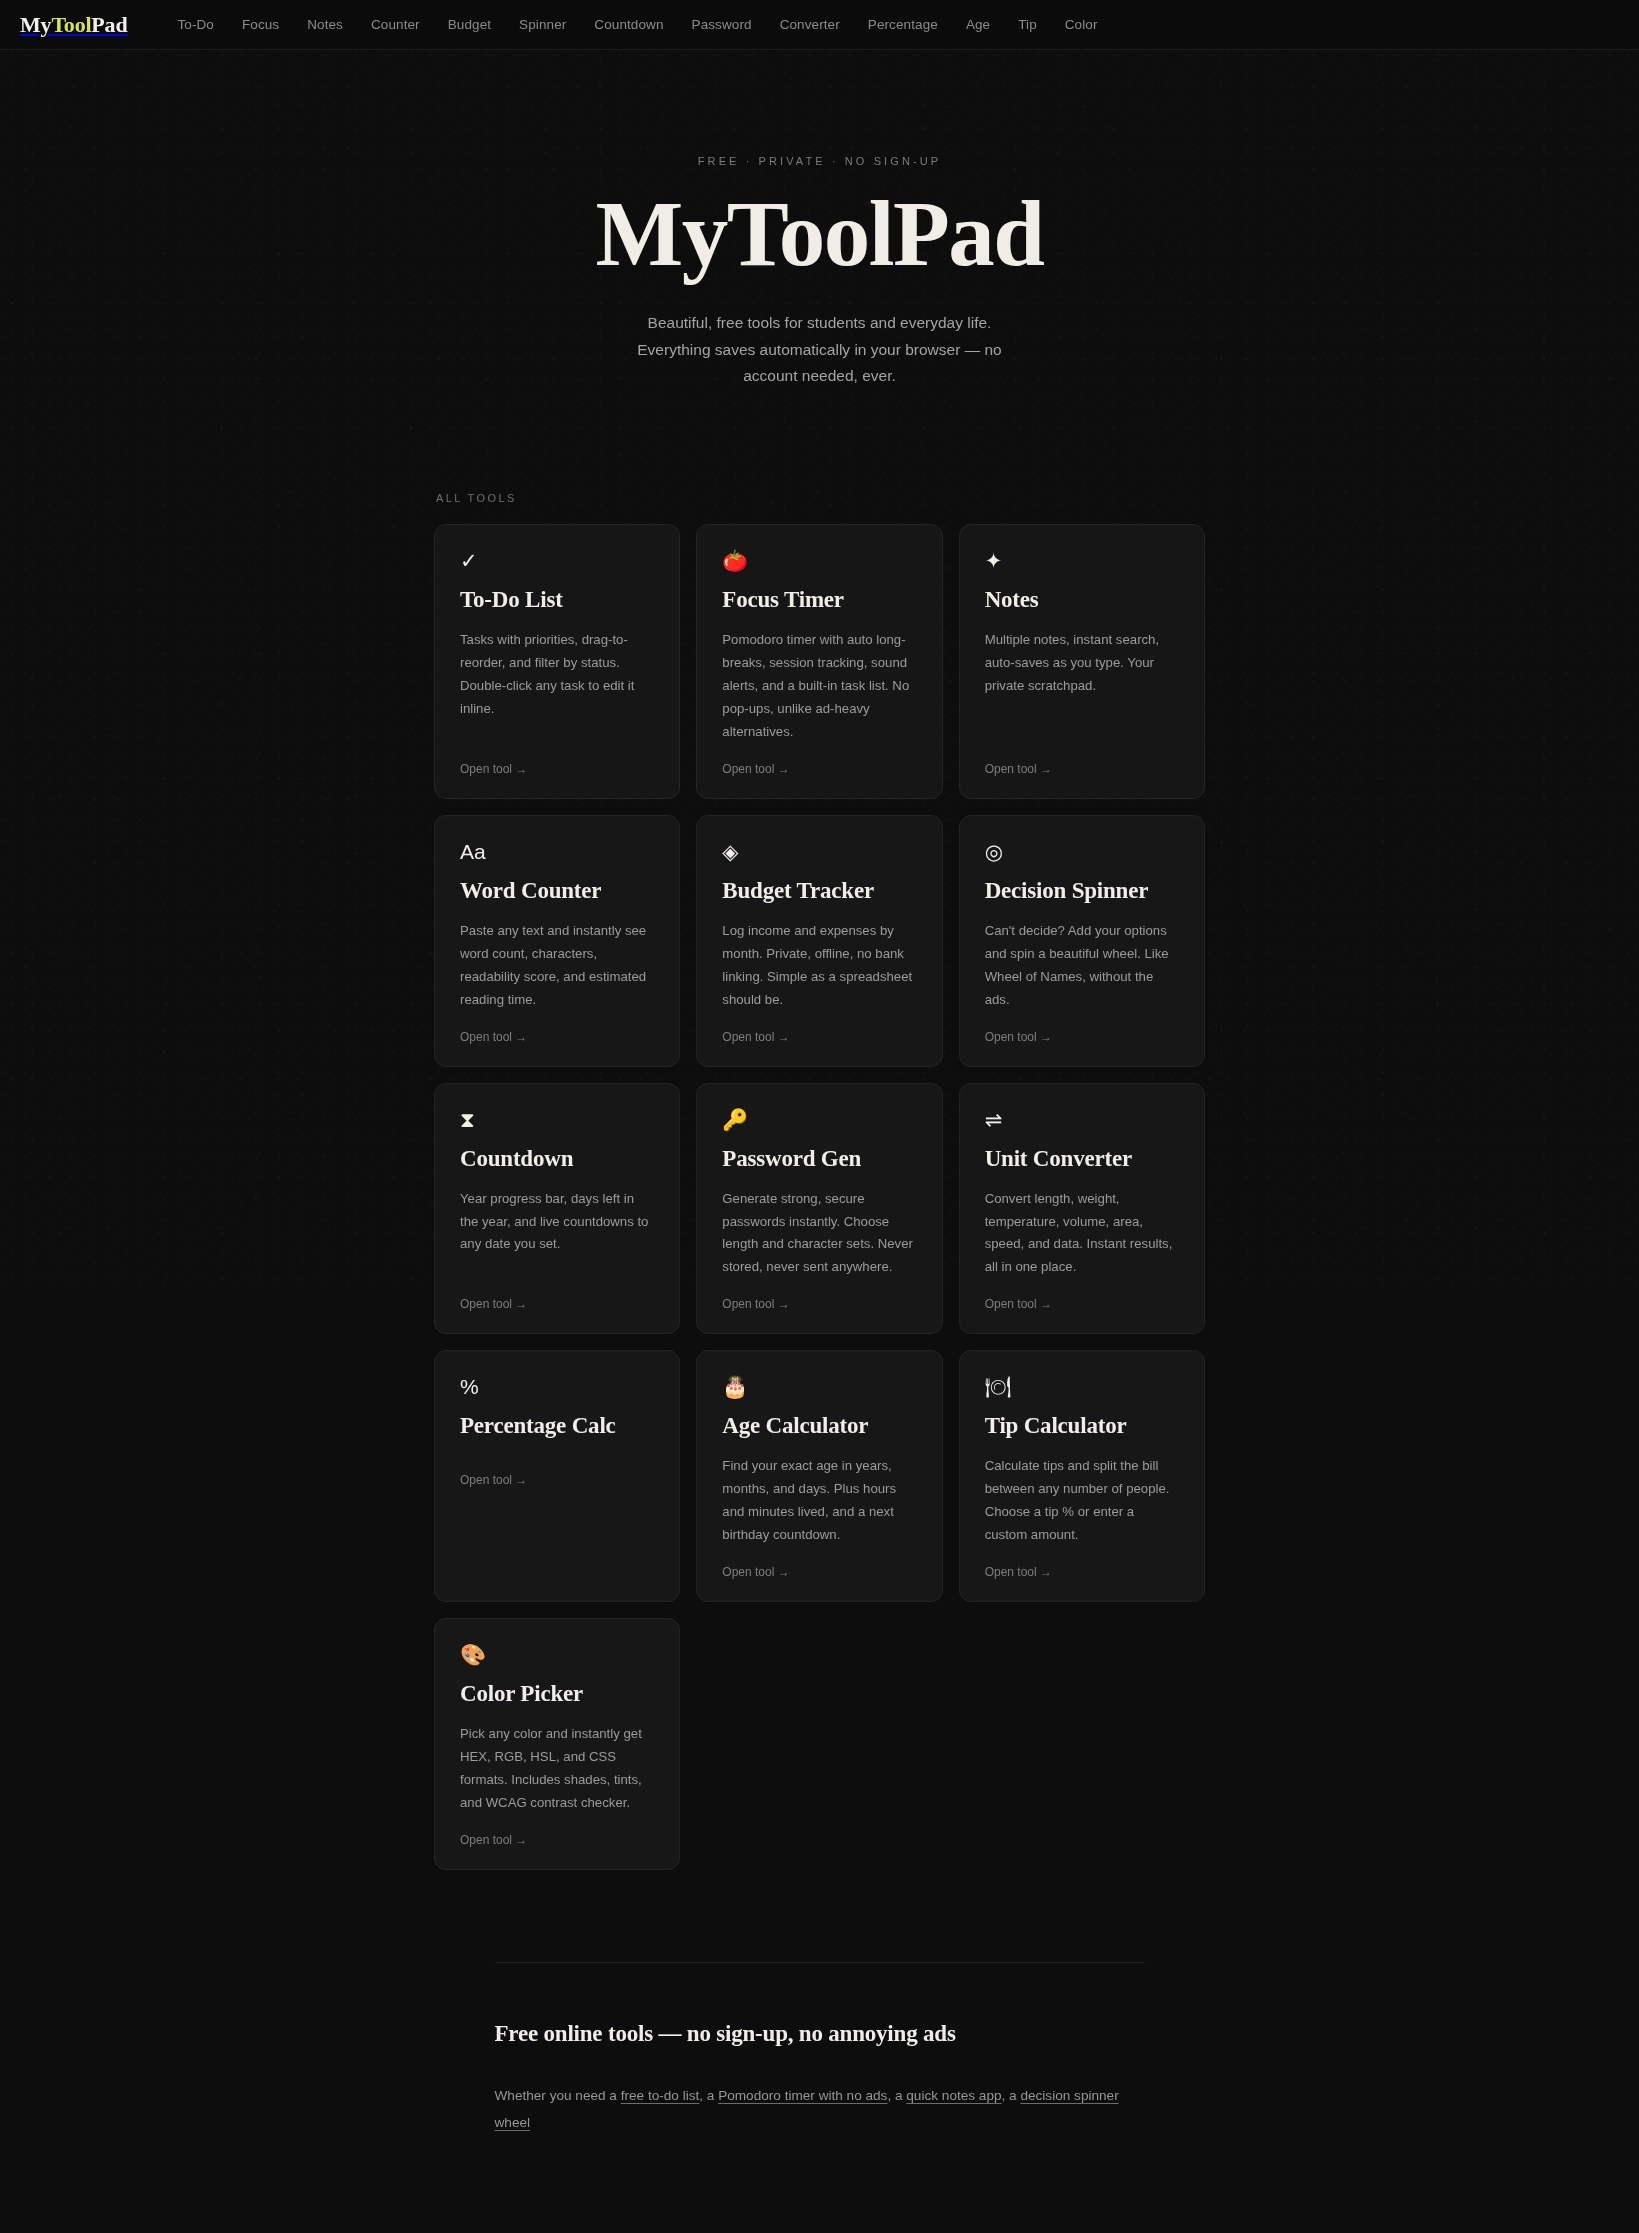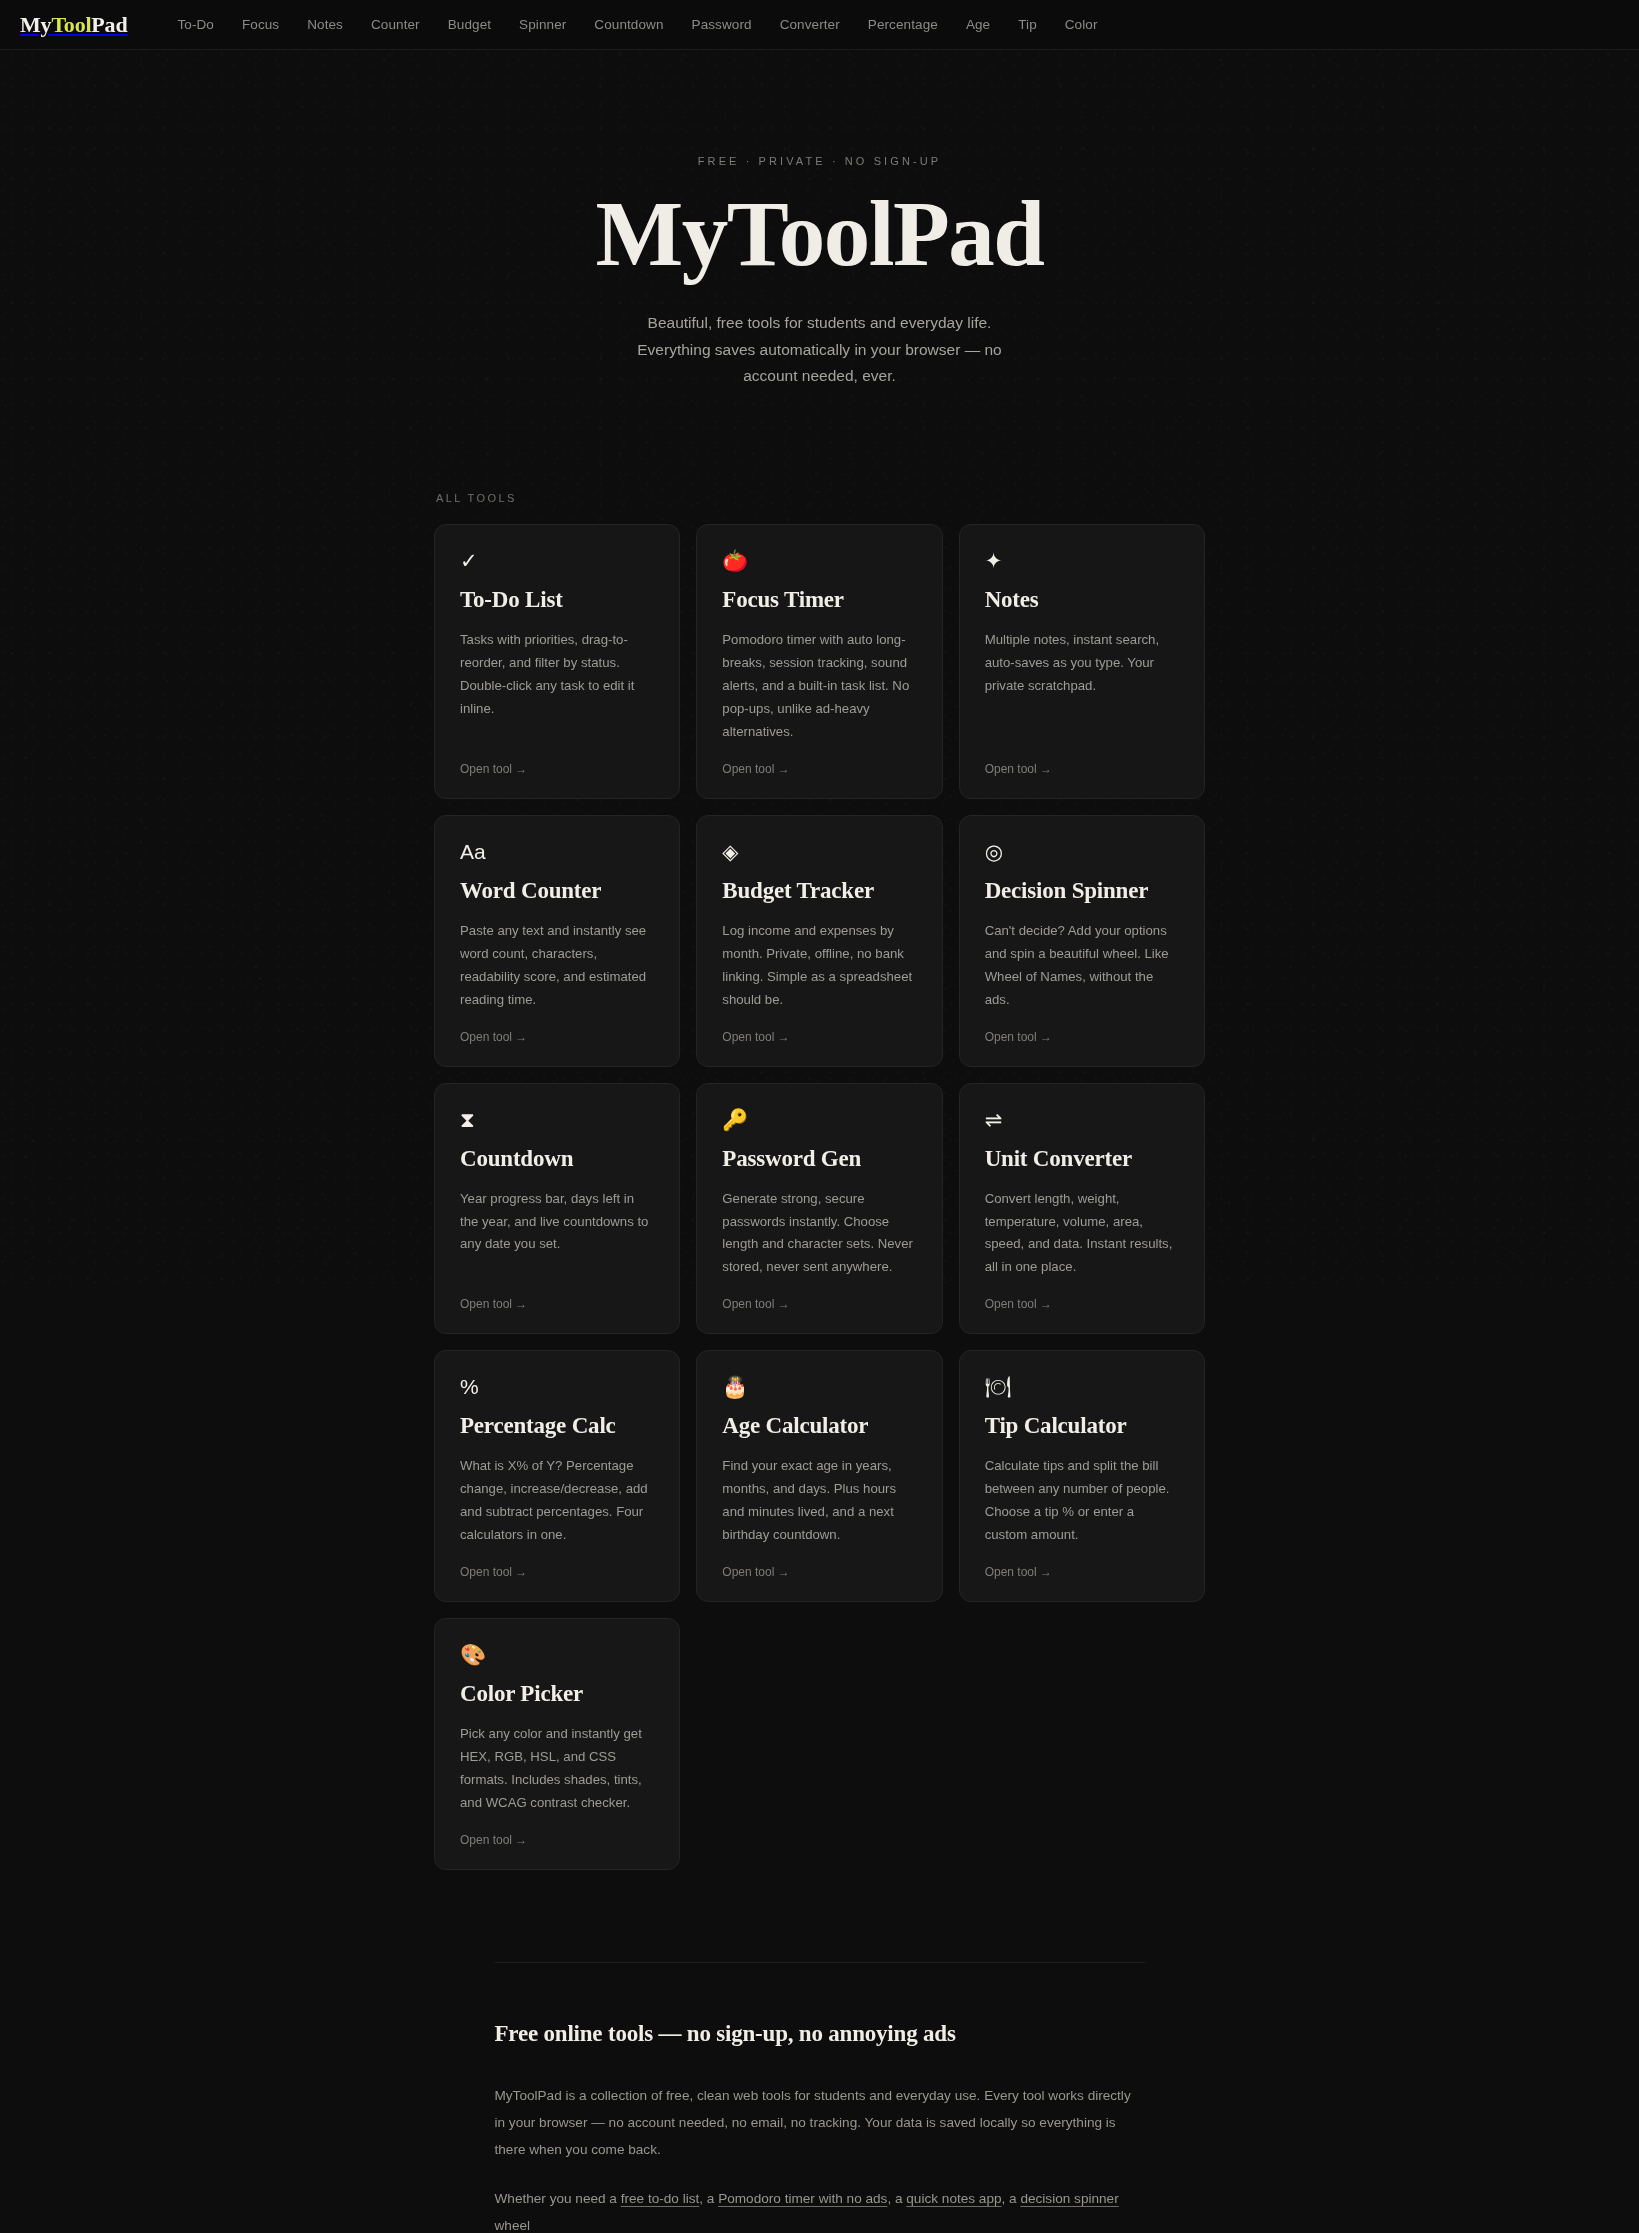--- a/index.html
+++ b/index.html
@@ -300,21 +300,20 @@
         </a>
         <a class="card sub" href="#">
           <div class="card-icon">⇌</div>
           <div class="card-title">Unit Converter</div>
           <div class="card-desc">Convert length, weight, temperature, volume, area, speed, and data. Instant results, all in one place.</div>
           <div class="card-link">Open tool →</div>
         </a>
         <a class="card sub" href="#">
           <div class="card-icon">%</div>
           <div class="card-title">Percentage Calc</div>
-          <div class="card-desc">What is X% of Y? Percentage change, increase/decrease, add and subtract percentages. Four calculators in one.</div>
           <div class="card-link">Open tool →</div>
         </a>
         <a class="card sub" href="#">
           <div class="card-icon">🎂</div>
           <div class="card-title">Age Calculator</div>
           <div class="card-desc">Find your exact age in years, months, and days. Plus hours and minutes lived, and a next birthday countdown.</div>
           <div class="card-link">Open tool →</div>
         </a>
         <a class="card sub" href="#">
           <div class="card-icon">🍽</div>
@@ -327,19 +326,18 @@
           <div class="card-title">Color Picker</div>
           <div class="card-desc">Pick any color and instantly get HEX, RGB, HSL, and CSS formats. Includes shades, tints, and WCAG contrast checker.</div>
           <div class="card-link">Open tool →</div>
         </a>
       </div>
   </div>
 
   <div class="seo">
     <div class="seo-rule"></div>
     <h2 class="seo-title">Free online tools — no sign-up, no annoying ads</h2>
-    <p class="seo-p">MyToolPad is a collection of free, clean web tools for students and everyday use. Every tool works directly in your browser — no account needed, no email, no tracking. Your data is saved locally so everything is there when you come back.</p>
     <p class="seo-p">
       <span>Whether you need a </span><u>free to-do list</u><span>, a </span><u>Pomodoro timer with no ads</u><span>, a </span><u>quick notes app</u><span>, a </span><u>decision spinner wheel</u>
     </p>
   </div>
 
 </div>
 
 </body></html>

